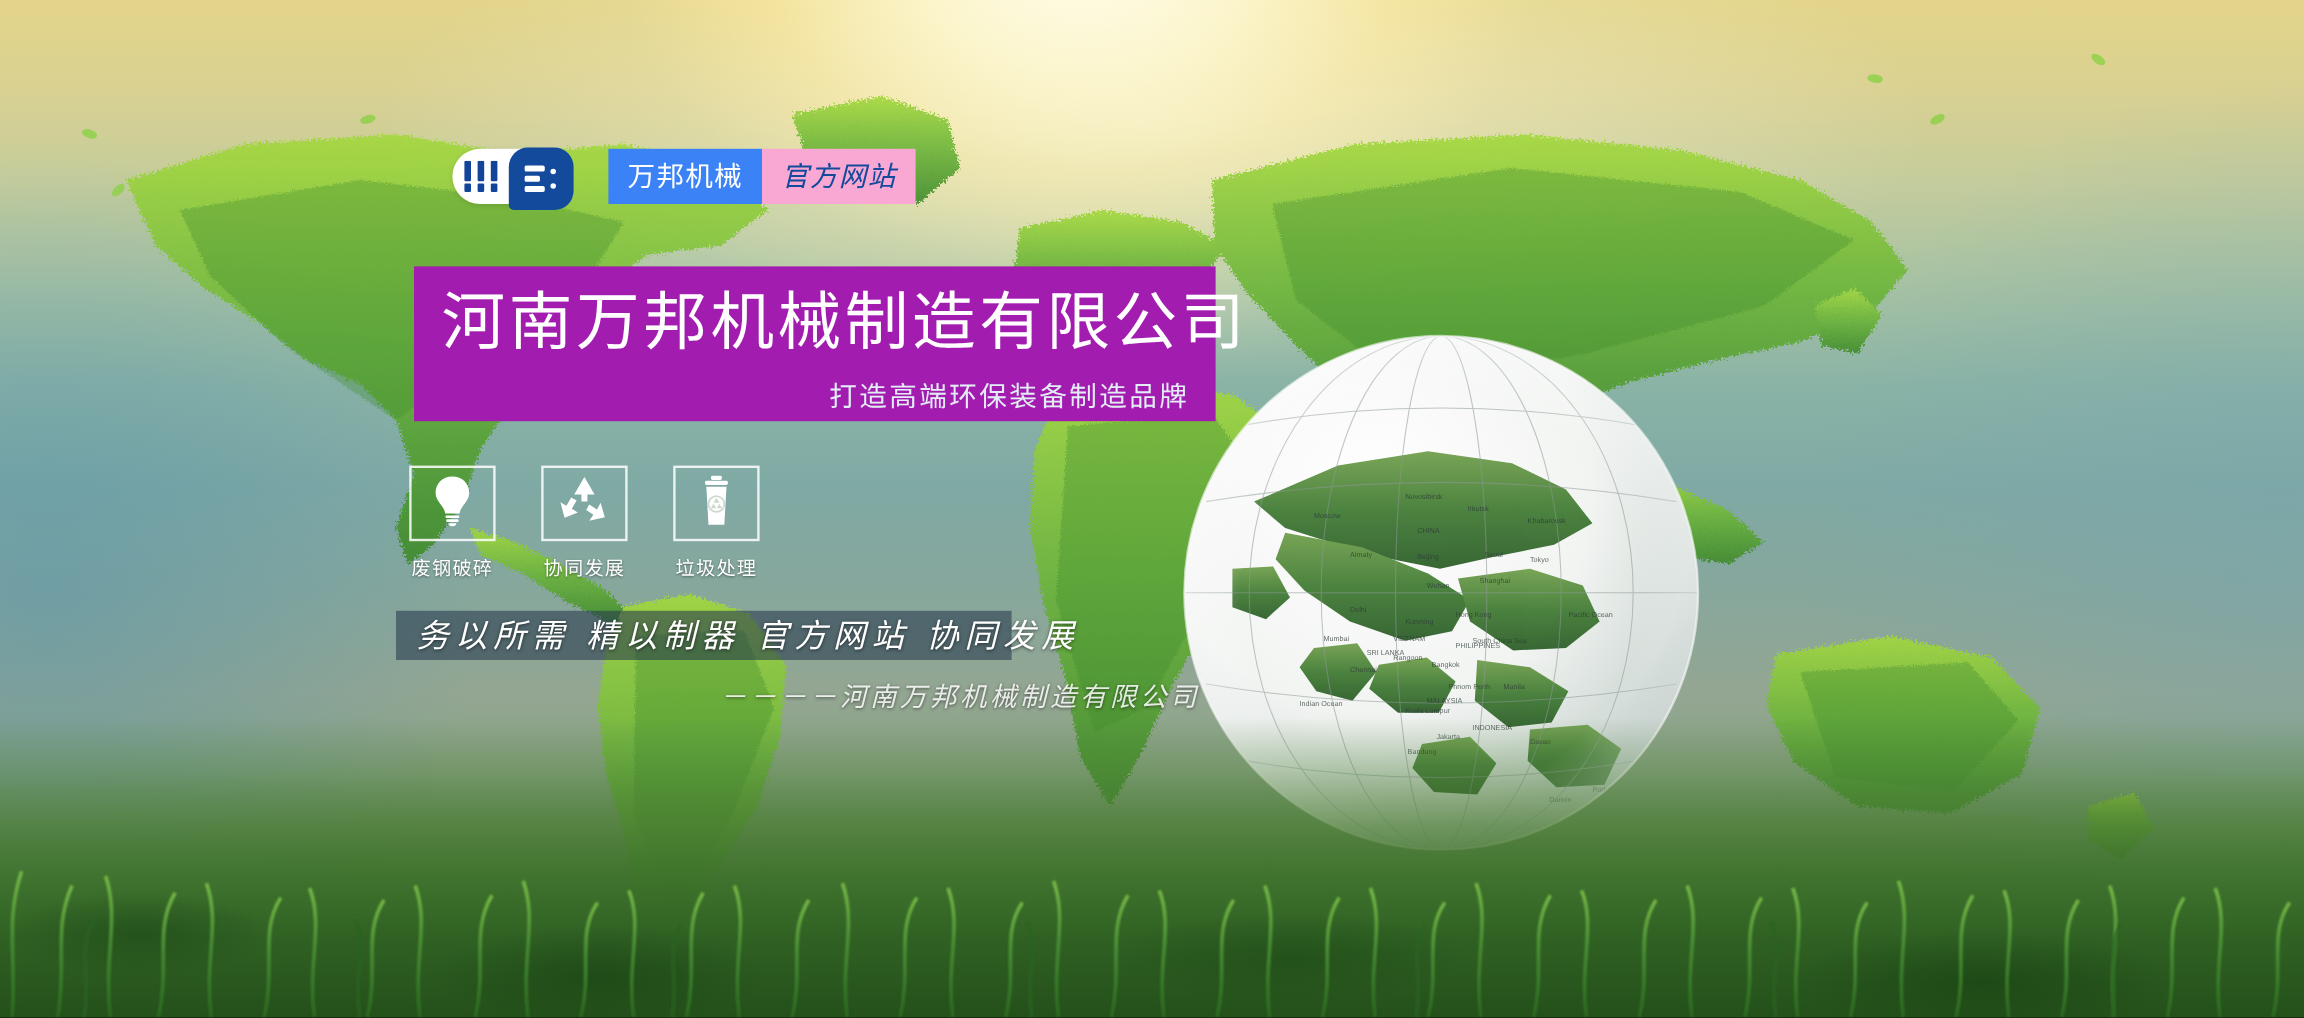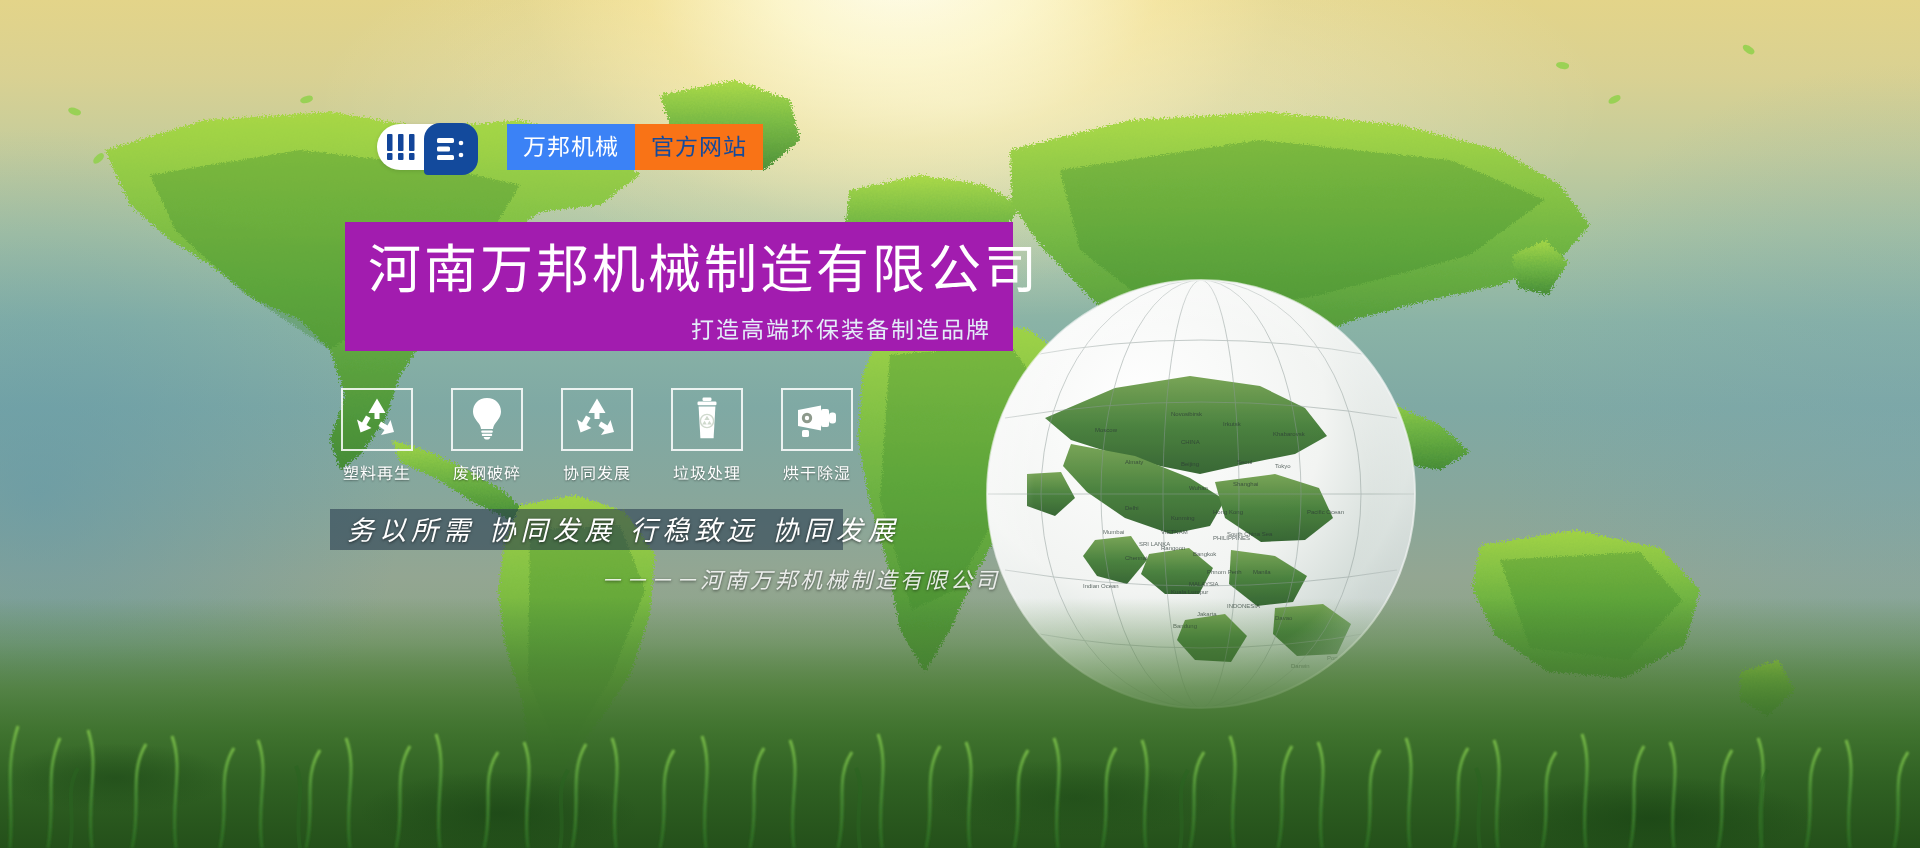--- a/index.html
+++ b/index.html
@@ -148,21 +148,21 @@
   .brand-box {
     display: flex;
     align-items: center;
     justify-content: center;
     padding: 0 16px;
     font-size: 23px;
     letter-spacing: 1px;
     line-height: 1;
   }
   .brand-box.primary { background: #3b82f6; color: #ffffff; }
-  .brand-box.secondary { background: #f97316; color: #134a9c; }
+  .brand-box.secondary { background: #f9a8d4; color: #134a9c; font-style: italic; }
 
   
   .title-block {
     position: absolute;
     left: 345px;
     top: 222px;
     width: 668px;
     height: 129px;
     background: #a21caf;
     padding: 18px 22px 0 23px;
@@ -537,36 +537,20 @@
     </div>
   </div>
 
   <div class="title-block">
     <div class="title-main">河南万邦机械制造有限公司</div>
     <div class="title-sub">打造高端环保装备制造品牌</div>
   </div>
 
   <div class="features">
 
-    <div class="feature">
-      <div class="feature-tile">
-        <span>
-          <svg viewBox="0 0 46 44" xmlns="http://www.w3.org/2000/svg" aria-hidden="true">
-            <g fill="#ffffff">
-              <path d="M23 2.5 L31.5 17 L25.5 17 L25.5 23 L20.5 23 L20.5 17 L14.5 17 Z"></path>
-              <path d="M6.5 36.5 L3 23.5 L8 26.5 L12 19.5 L16.5 22 L12.5 29 L17.5 32 Z" transform="rotate(0 23 22)"></path>
-              <path d="M40 36 L27 39 L30.5 34 L24.5 30 L27 25.5 L33.5 29.5 L36.5 24 Z"></path>
-              <path d="M7 38 L21 38 L21 43 L7 43 Z" opacity="0"></path>
-              <path d="M13 33 L33 33 L28.5 41.5 L17.5 41.5 Z" opacity="0"></path>
-            </g>
-          </svg>
-        </span>
-      </div>
-      <div class="feature-label">塑料再生</div>
-    </div>
 
     <div class="feature">
       <div class="feature-tile">
         <span>
           <svg viewBox="0 0 46 44" xmlns="http://www.w3.org/2000/svg" aria-hidden="true">
             <g fill="#ffffff">
               <path d="M23 2 C14.5 2 9 8.2 9 15.4 C9 20.4 12 23.6 14.6 27.2
                        C16.2 29.4 16.8 31.2 17 33 L29 33 C29.2 31.2 29.8 29.4 31.4 27.2
                        C34 23.6 37 20.4 37 15.4 C37 8.2 31.5 2 23 2 Z"></path>
               <rect x="17.2" y="34.6" width="11.6" height="2.1" rx="1"></rect>
@@ -610,37 +594,20 @@
               <path d="M23 19.8 L25.6 24 L20.4 24 Z"></path>
               <path d="M18.2 28.6 L22.8 28.6 L20.6 24.8 Z"></path>
               <path d="M27.8 28.6 L23.2 28.6 L25.4 24.8 Z"></path>
             </g>
           </svg>
         </span>
       </div>
       <div class="feature-label">垃圾处理</div>
     </div>
 
-    <div class="feature">
-      <div class="feature-tile">
-        <span>
-          <svg viewBox="0 0 46 44" xmlns="http://www.w3.org/2000/svg" aria-hidden="true">
-            <g fill="#ffffff">
-              <path d="M4 14 L27 9.5 L27 34.5 L4 30 Z"></path>
-              <rect x="27" y="13" width="8" height="18" rx="2"></rect>
-              <rect x="35" y="16.5" width="7" height="11" rx="3"></rect>
-              <circle cx="13" cy="22" r="5.2" fill="#8e9a8c"></circle>
-              <circle cx="13" cy="22" r="2.2" fill="#ffffff"></circle>
-              <rect x="8" y="34" width="7" height="7" rx="1.6"></rect>
-            </g>
-          </svg>
-        </span>
-      </div>
-      <div class="feature-label">烘干除湿</div>
-    </div>
 
   </div>
 
   <div class="slogan-band"></div>
-  <div class="slogan-text">务以所需 协同发展 行稳致远 协同发展</div>
+  <div class="slogan-text">务以所需 精以制器 官方网站 协同发展</div>
   <div class="slogan-credit">－－－－河南万邦机械制造有限公司</div>
 
 </div>
 
 </body></html>

